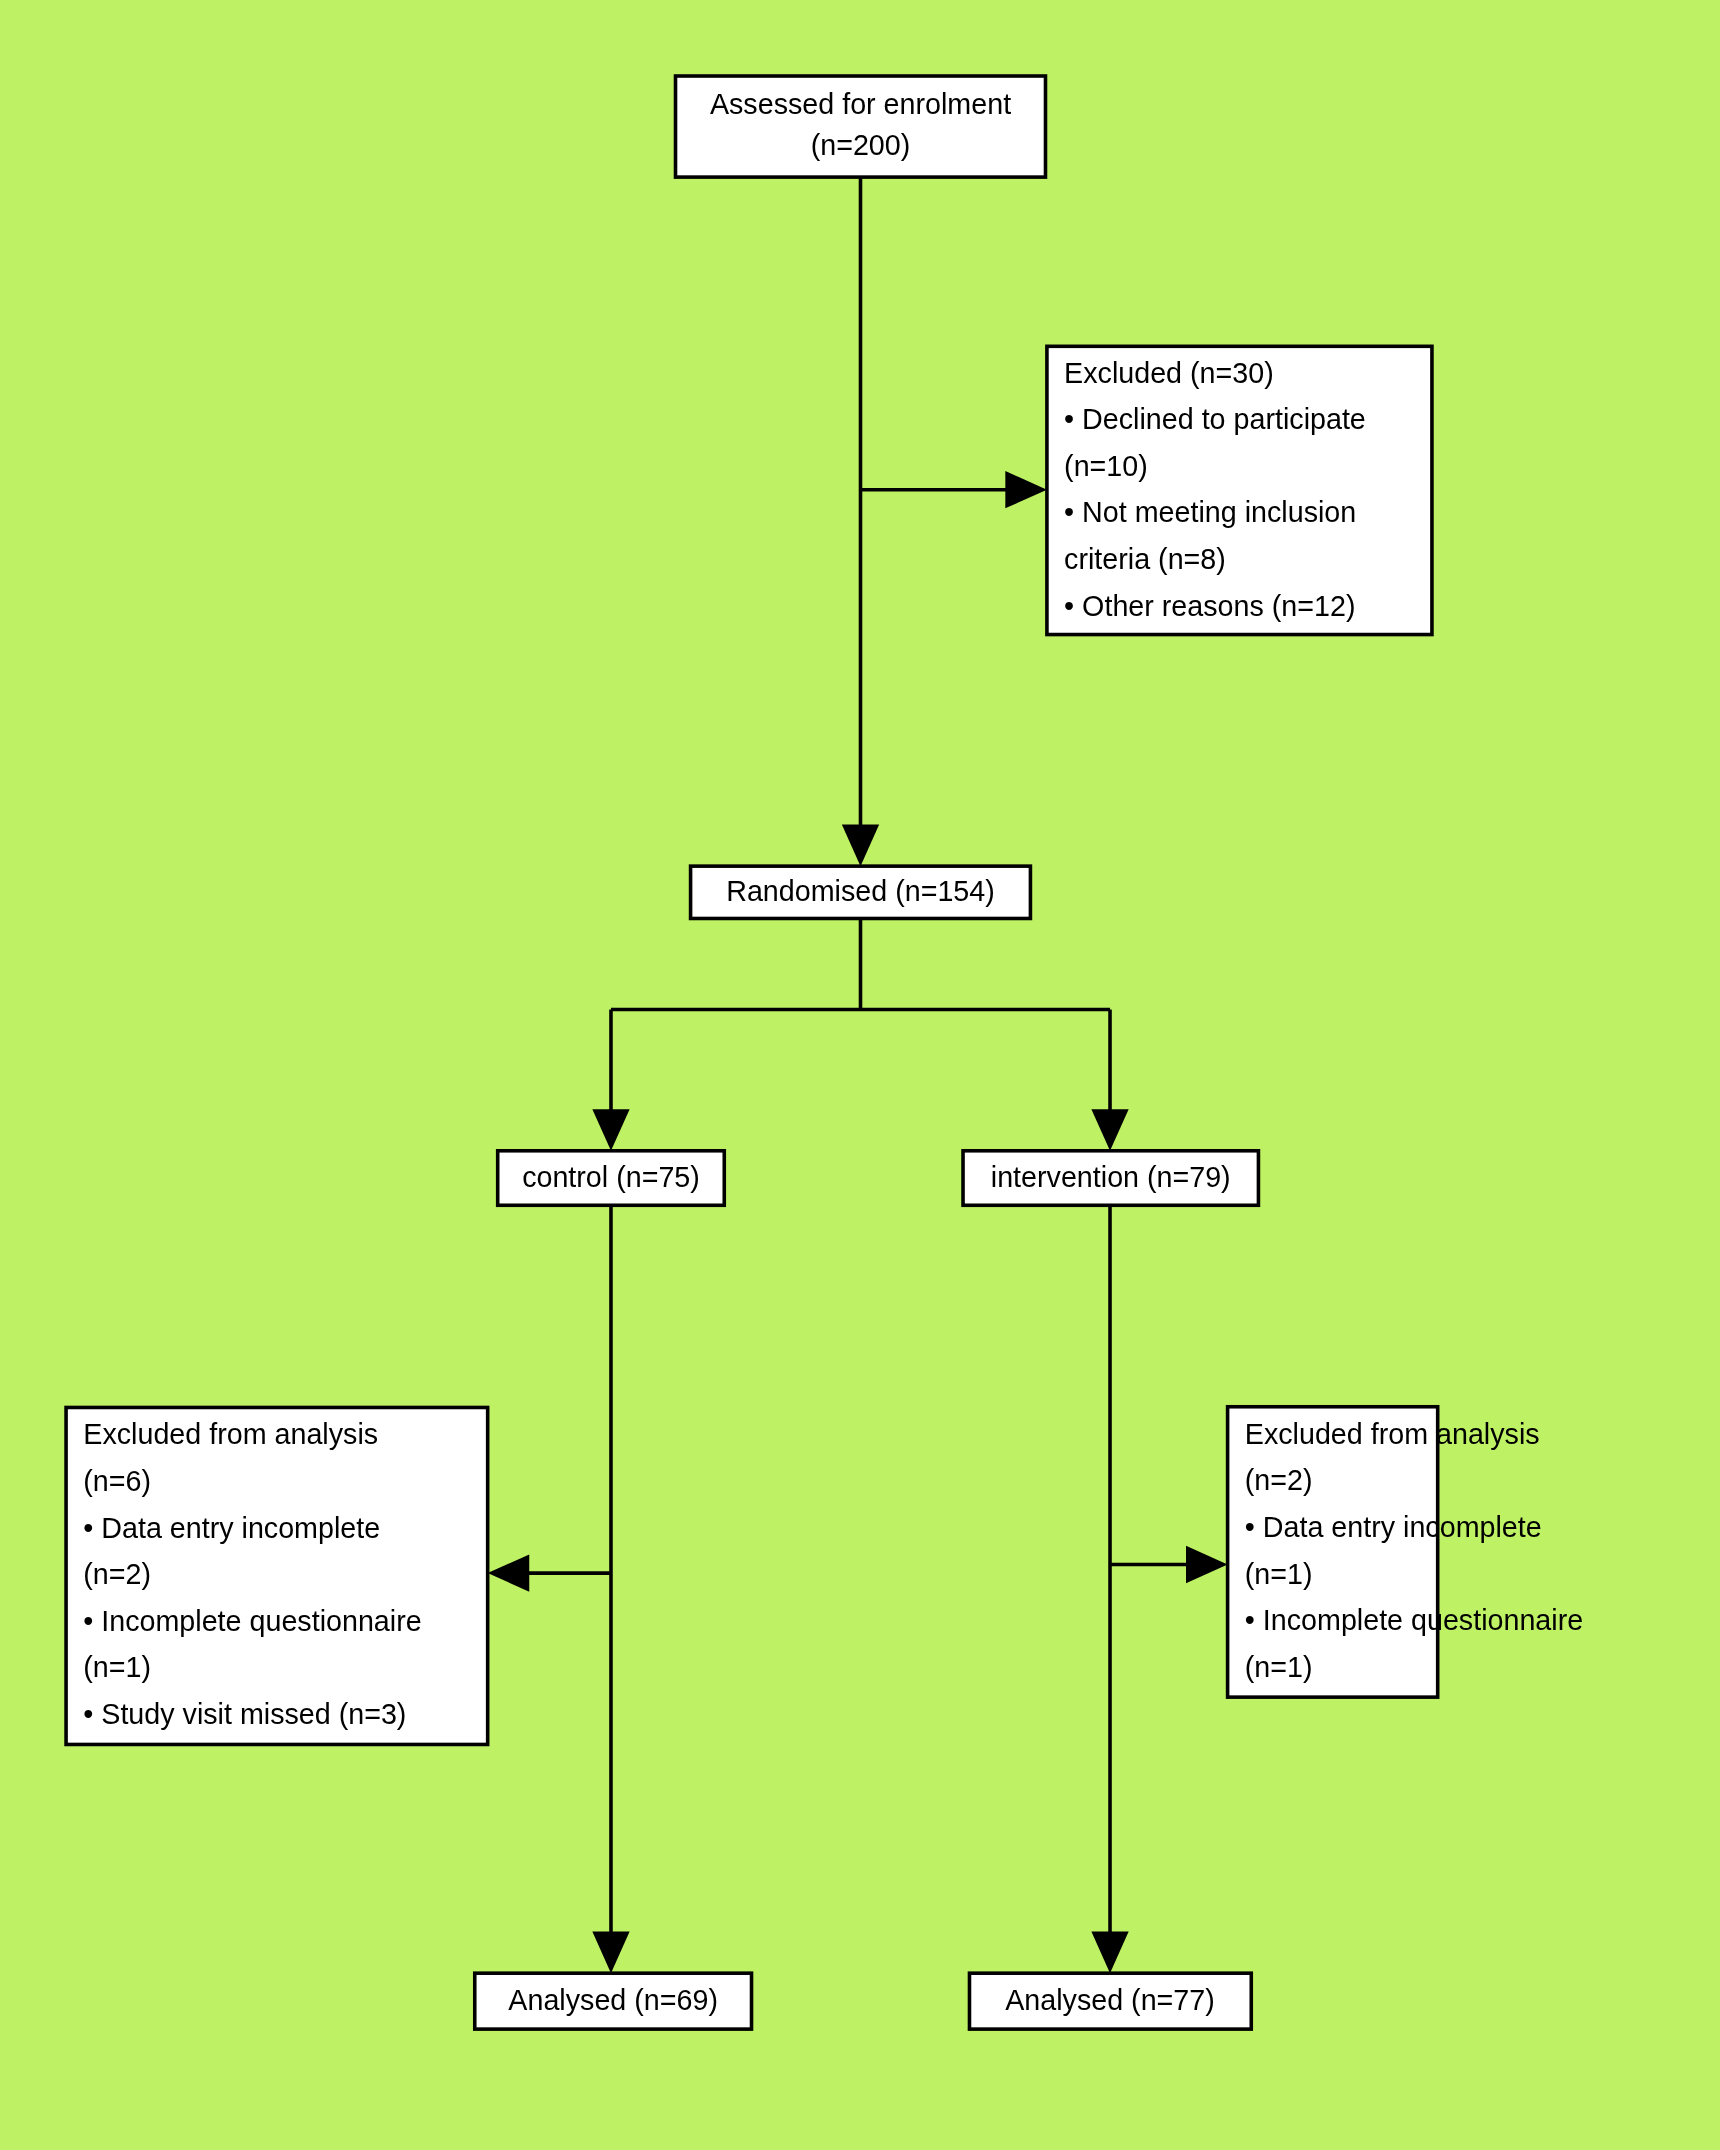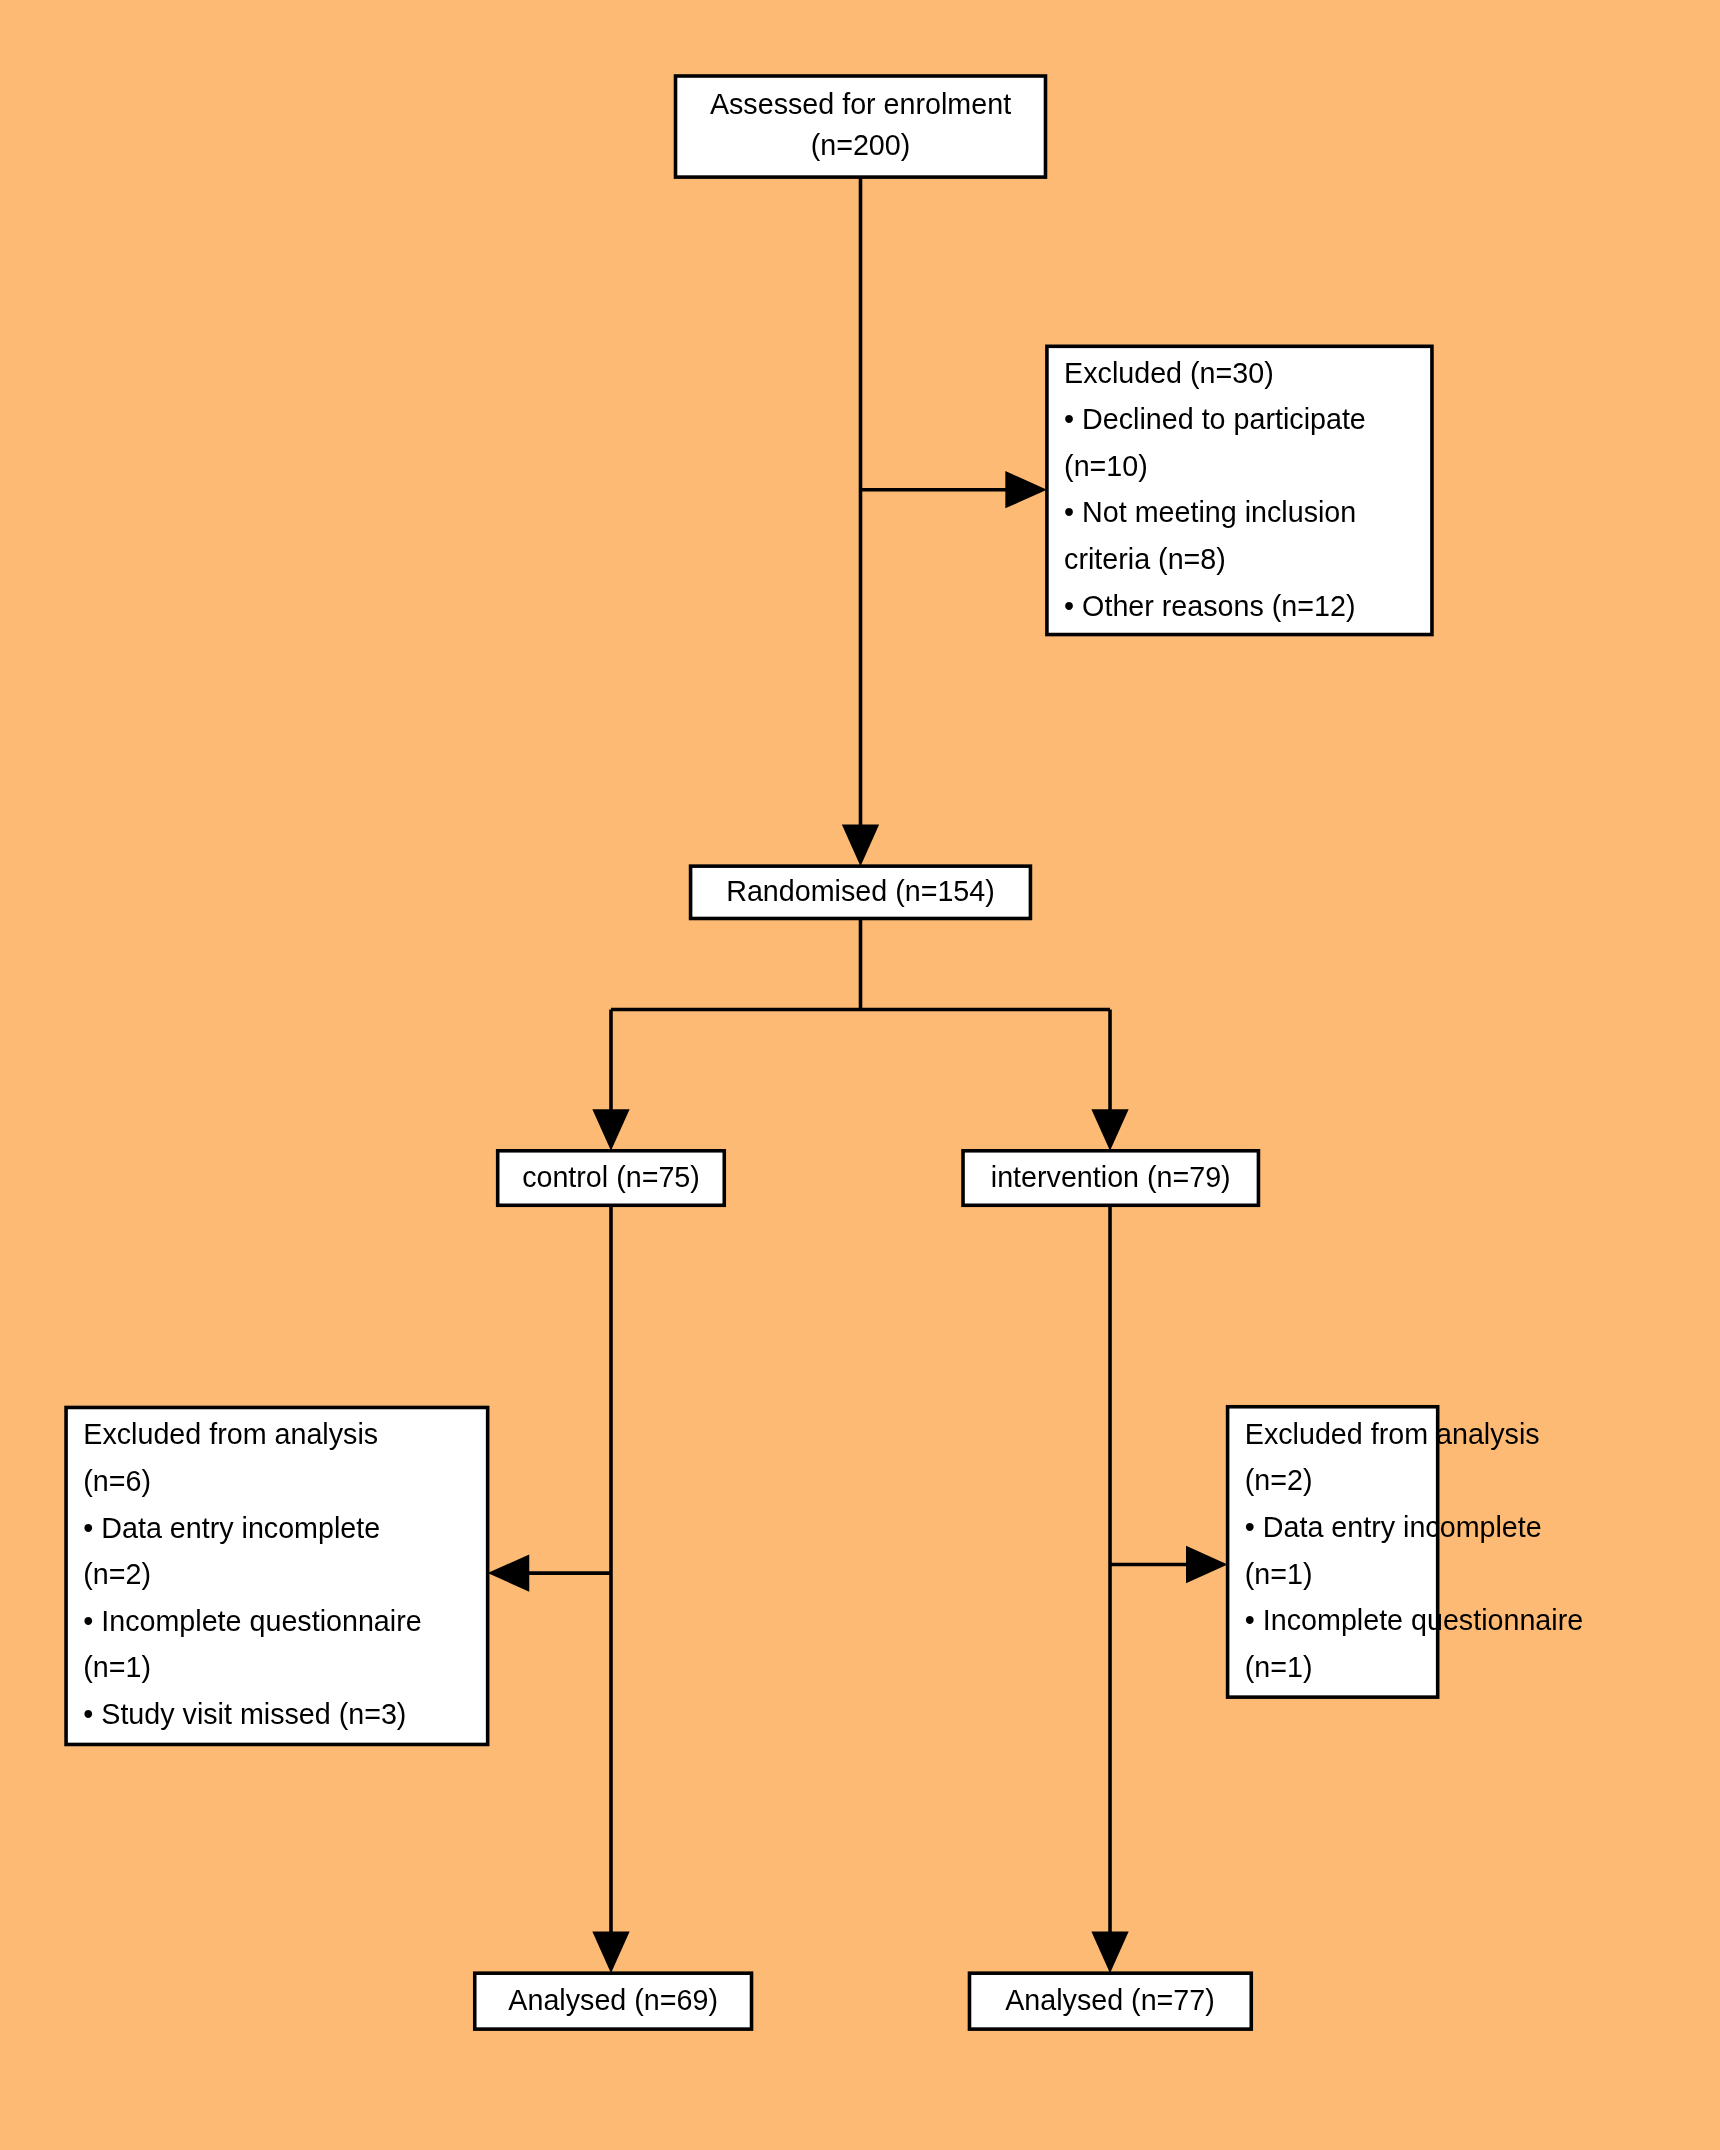--- a/index.html
+++ b/index.html
@@ -4,21 +4,21 @@
 <style>
   html, body {
     margin: 0;
     padding: 0;
     background: #ffffff;
   }
   #page {
     position: relative;
     width: 1721px;
     height: 2151px;
-    background: #fdba74;
+    background: #bef264;
     font-family: "Liberation Sans", sans-serif;
   }
   svg.flow {
     display: block;
     width: 1721px;
     height: 2151px;
   }
   .boxrect {
     fill: #ffffff;
     stroke: #000000;

